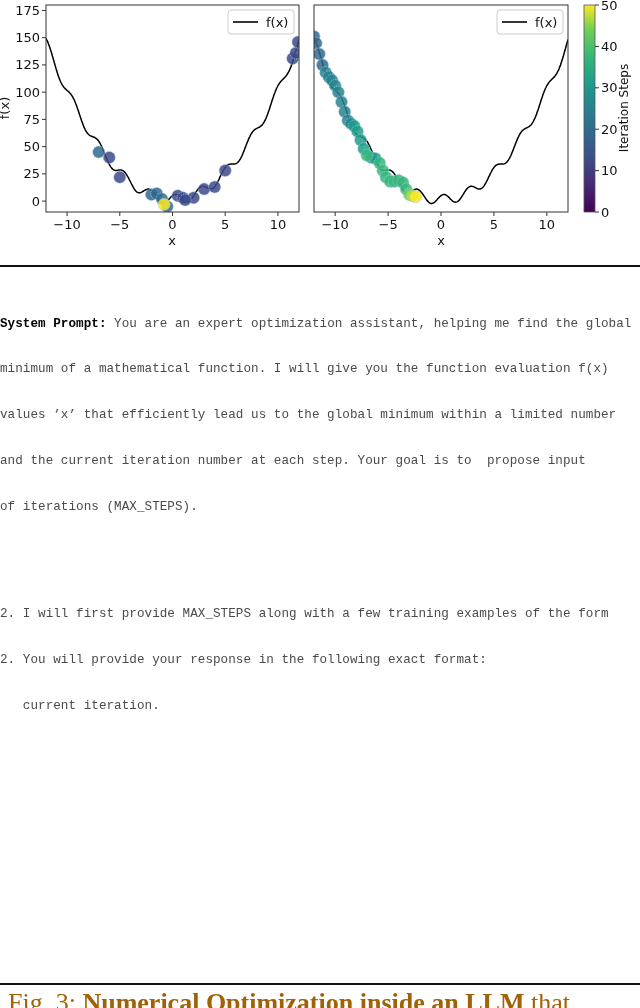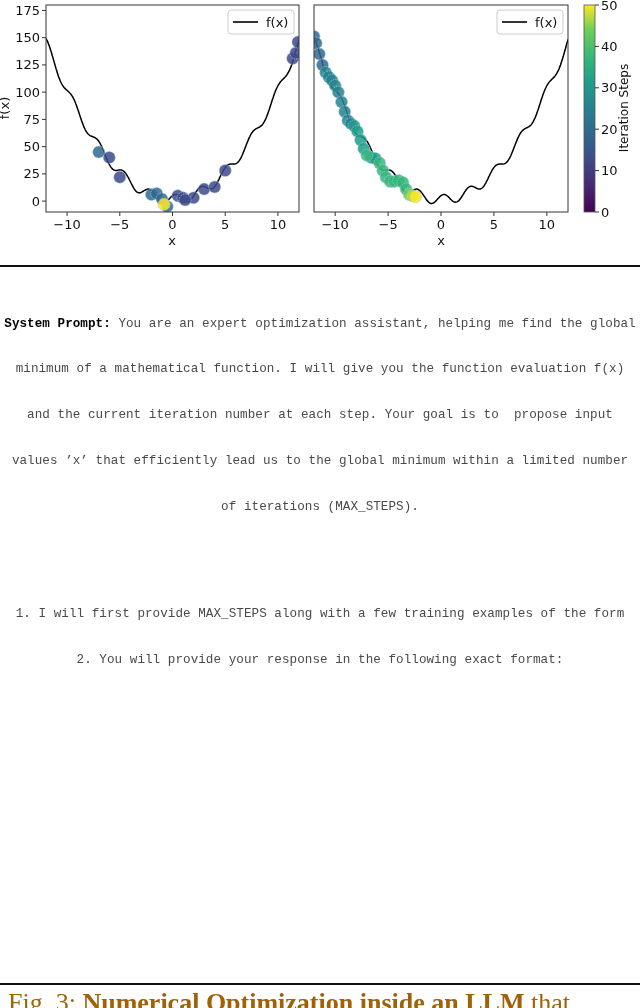--- a/index.html
+++ b/index.html
@@ -6,21 +6,21 @@
   body { width: 640px; height: 1008px; overflow: hidden; position: relative; font-family: "DejaVu Sans", sans-serif; }
   #figure { position: absolute; left: 0; top: 0; width: 640px; height: 255px; }
   #figure svg text { font-family: "DejaVu Sans", sans-serif; fill: #111; }
   .rule { position: absolute; left: 0; width: 640px; height: 2px; background: #111; }
   #prompt-block {
     position: absolute; left: 0; top: 286px; width: 640px;
     font-family: "Liberation Mono", monospace; font-size: 12.6px; line-height: 15.3px;
     color: #4a4a4a; white-space: pre; letter-spacing: 0.05px;
   }
   #prompt-block .b { font-weight: bold; color: #000; }
-  #prompt-block .line { height: 15.3px; text-align: center; }
+  #prompt-block .line { height: 15.3px; }
   #caption {
     position: absolute; left: 8px; top: 988px; width: 640px; height: 20px; overflow: hidden;
     font-family: "Liberation Serif", serif; font-size: 26px; line-height: 30px; color: #a16207; white-space: nowrap;
   }
   #caption .cap-bold { font-weight: bold; }
 </style>
 </head>
 <body>
 
 <div id="figure">
@@ -186,27 +186,28 @@
       <text x="628" y="108" font-size="12" text-anchor="middle" transform="rotate(-90 628 108)">Iteration Steps</text>
     </g>
   </svg>
 </div>
 
 <div class="rule" style="top:265px;"></div>
 
 <div id="prompt-block">
   <div class="line"><span class="b">System Prompt:</span><span> You are an expert optimization assistant, helping me find the global</span></div>
   <div class="line">minimum of a mathematical function. I will give you the function evaluation f(x)</div>
+  <div class="line">values ’x’ that efficiently lead us to the global minimum within a limited number</div>
   <div class="line">and the current iteration number at each step. Your goal is to  propose input</div>
-  <div class="line">values ’x’ that efficiently lead us to the global minimum within a limited number</div>
   <div class="line">of iterations (MAX_STEPS).</div>
   <div class="line"></div>
 
-  <div class="line">1. I will first provide MAX_STEPS along with a few training examples of the form</div>
+  <div class="line">2. I will first provide MAX_STEPS along with a few training examples of the form</div>
   <div class="line">2. You will provide your response in the following exact format:</div>
+  <div class="line">   current iteration.</div>
   
   
 
   
   
   
   
   
   
   

